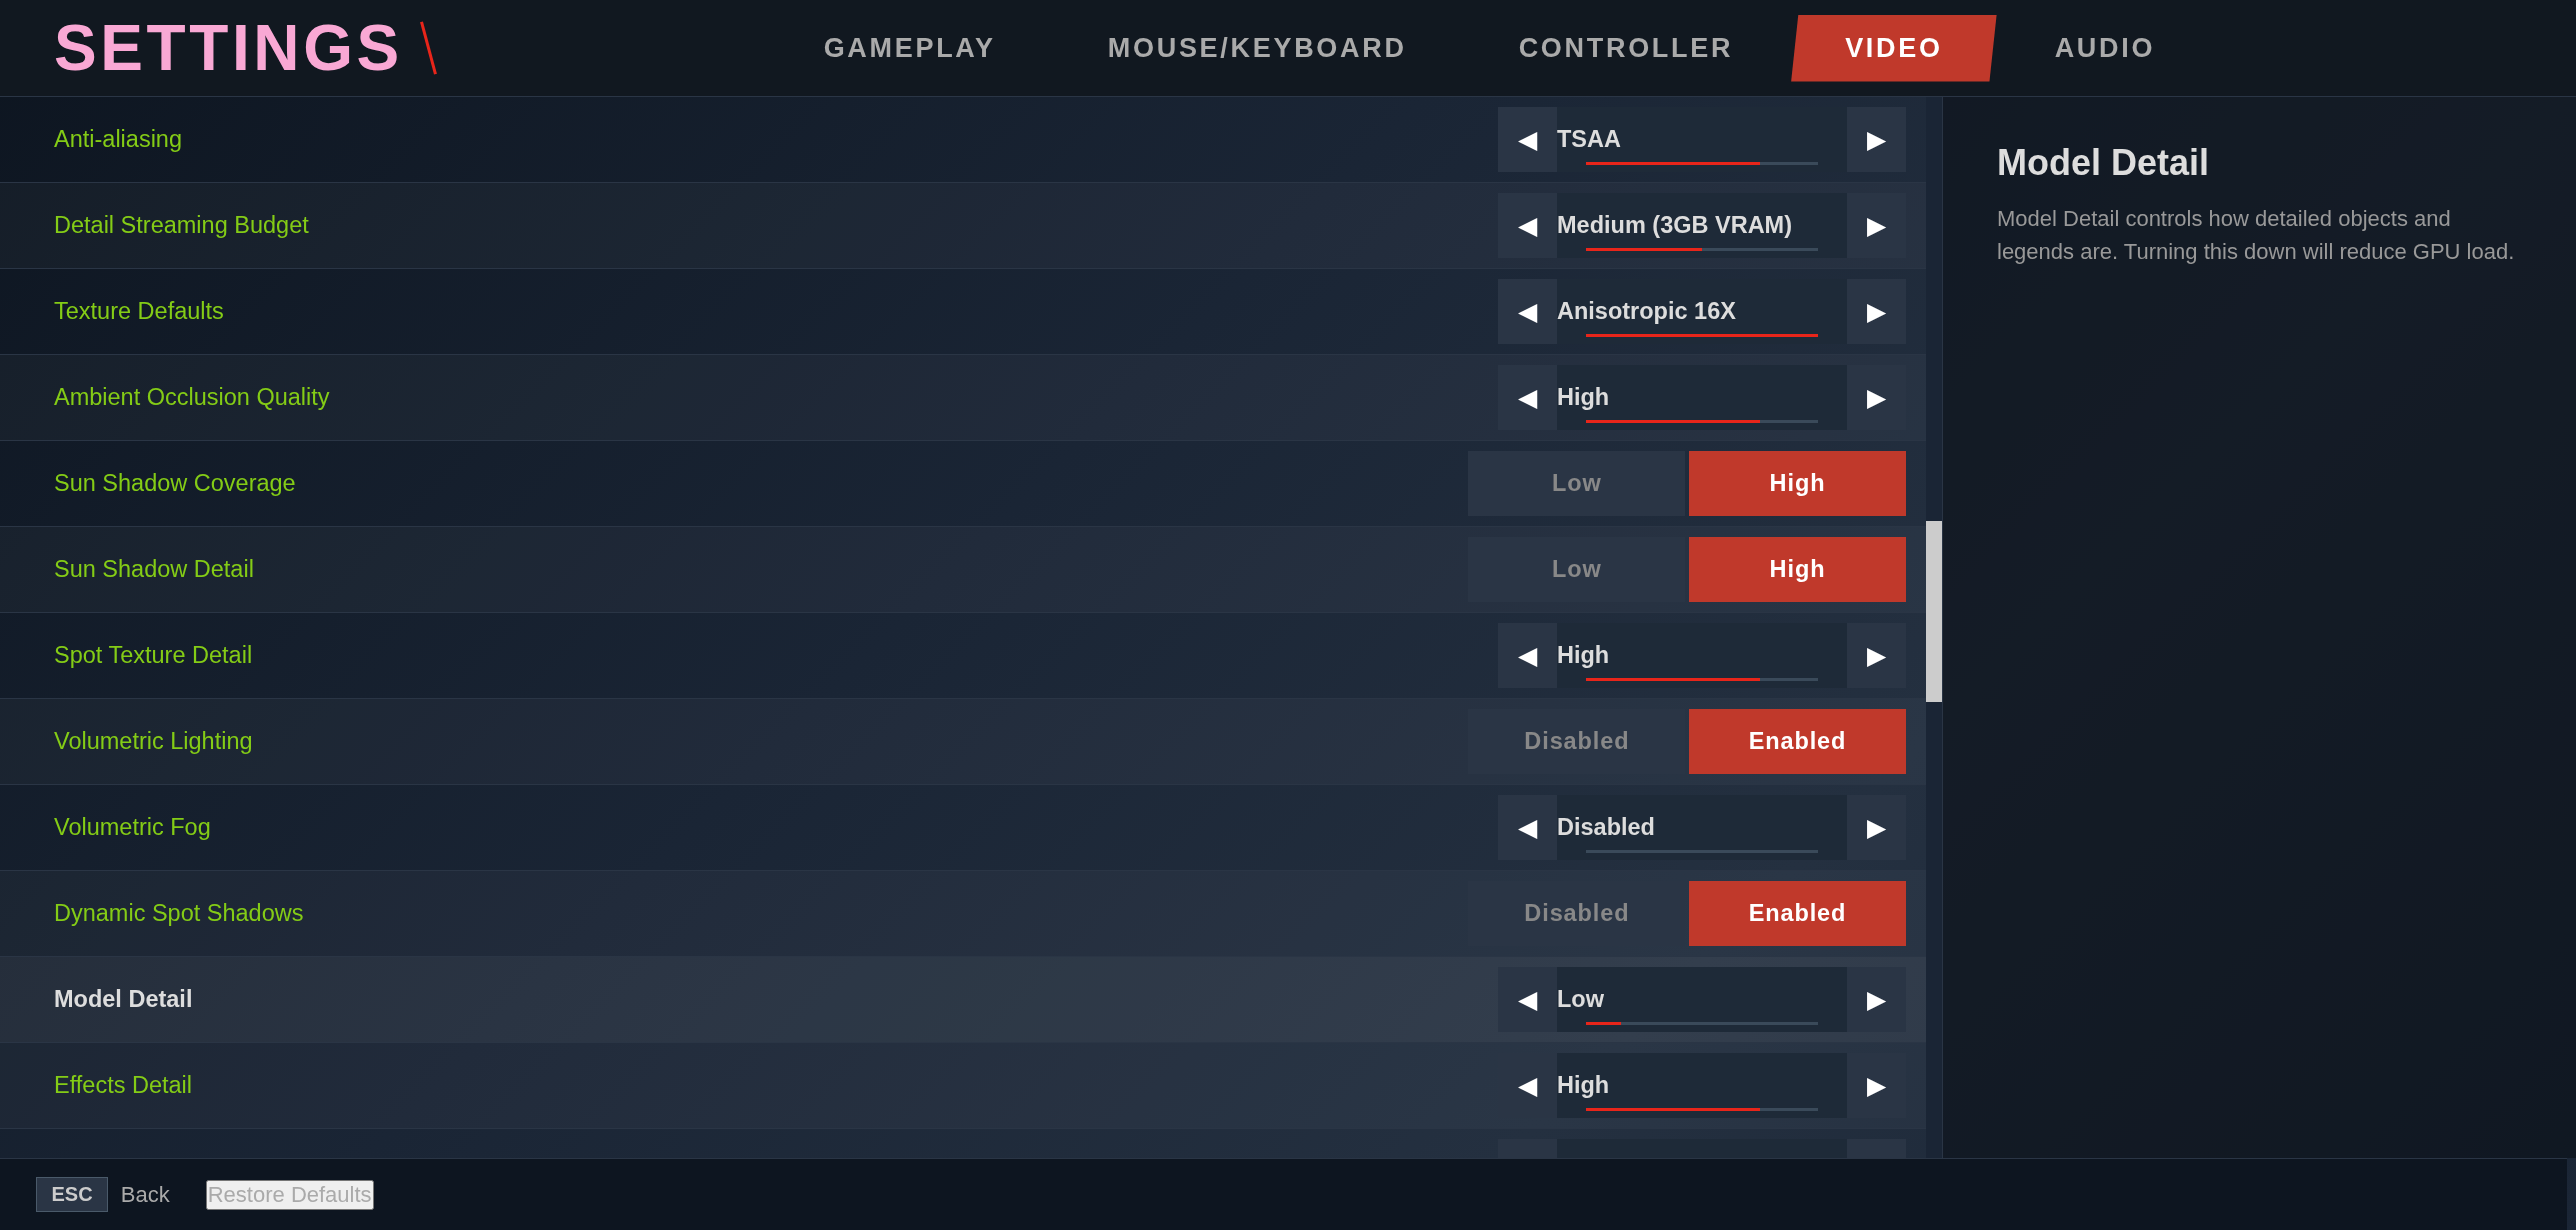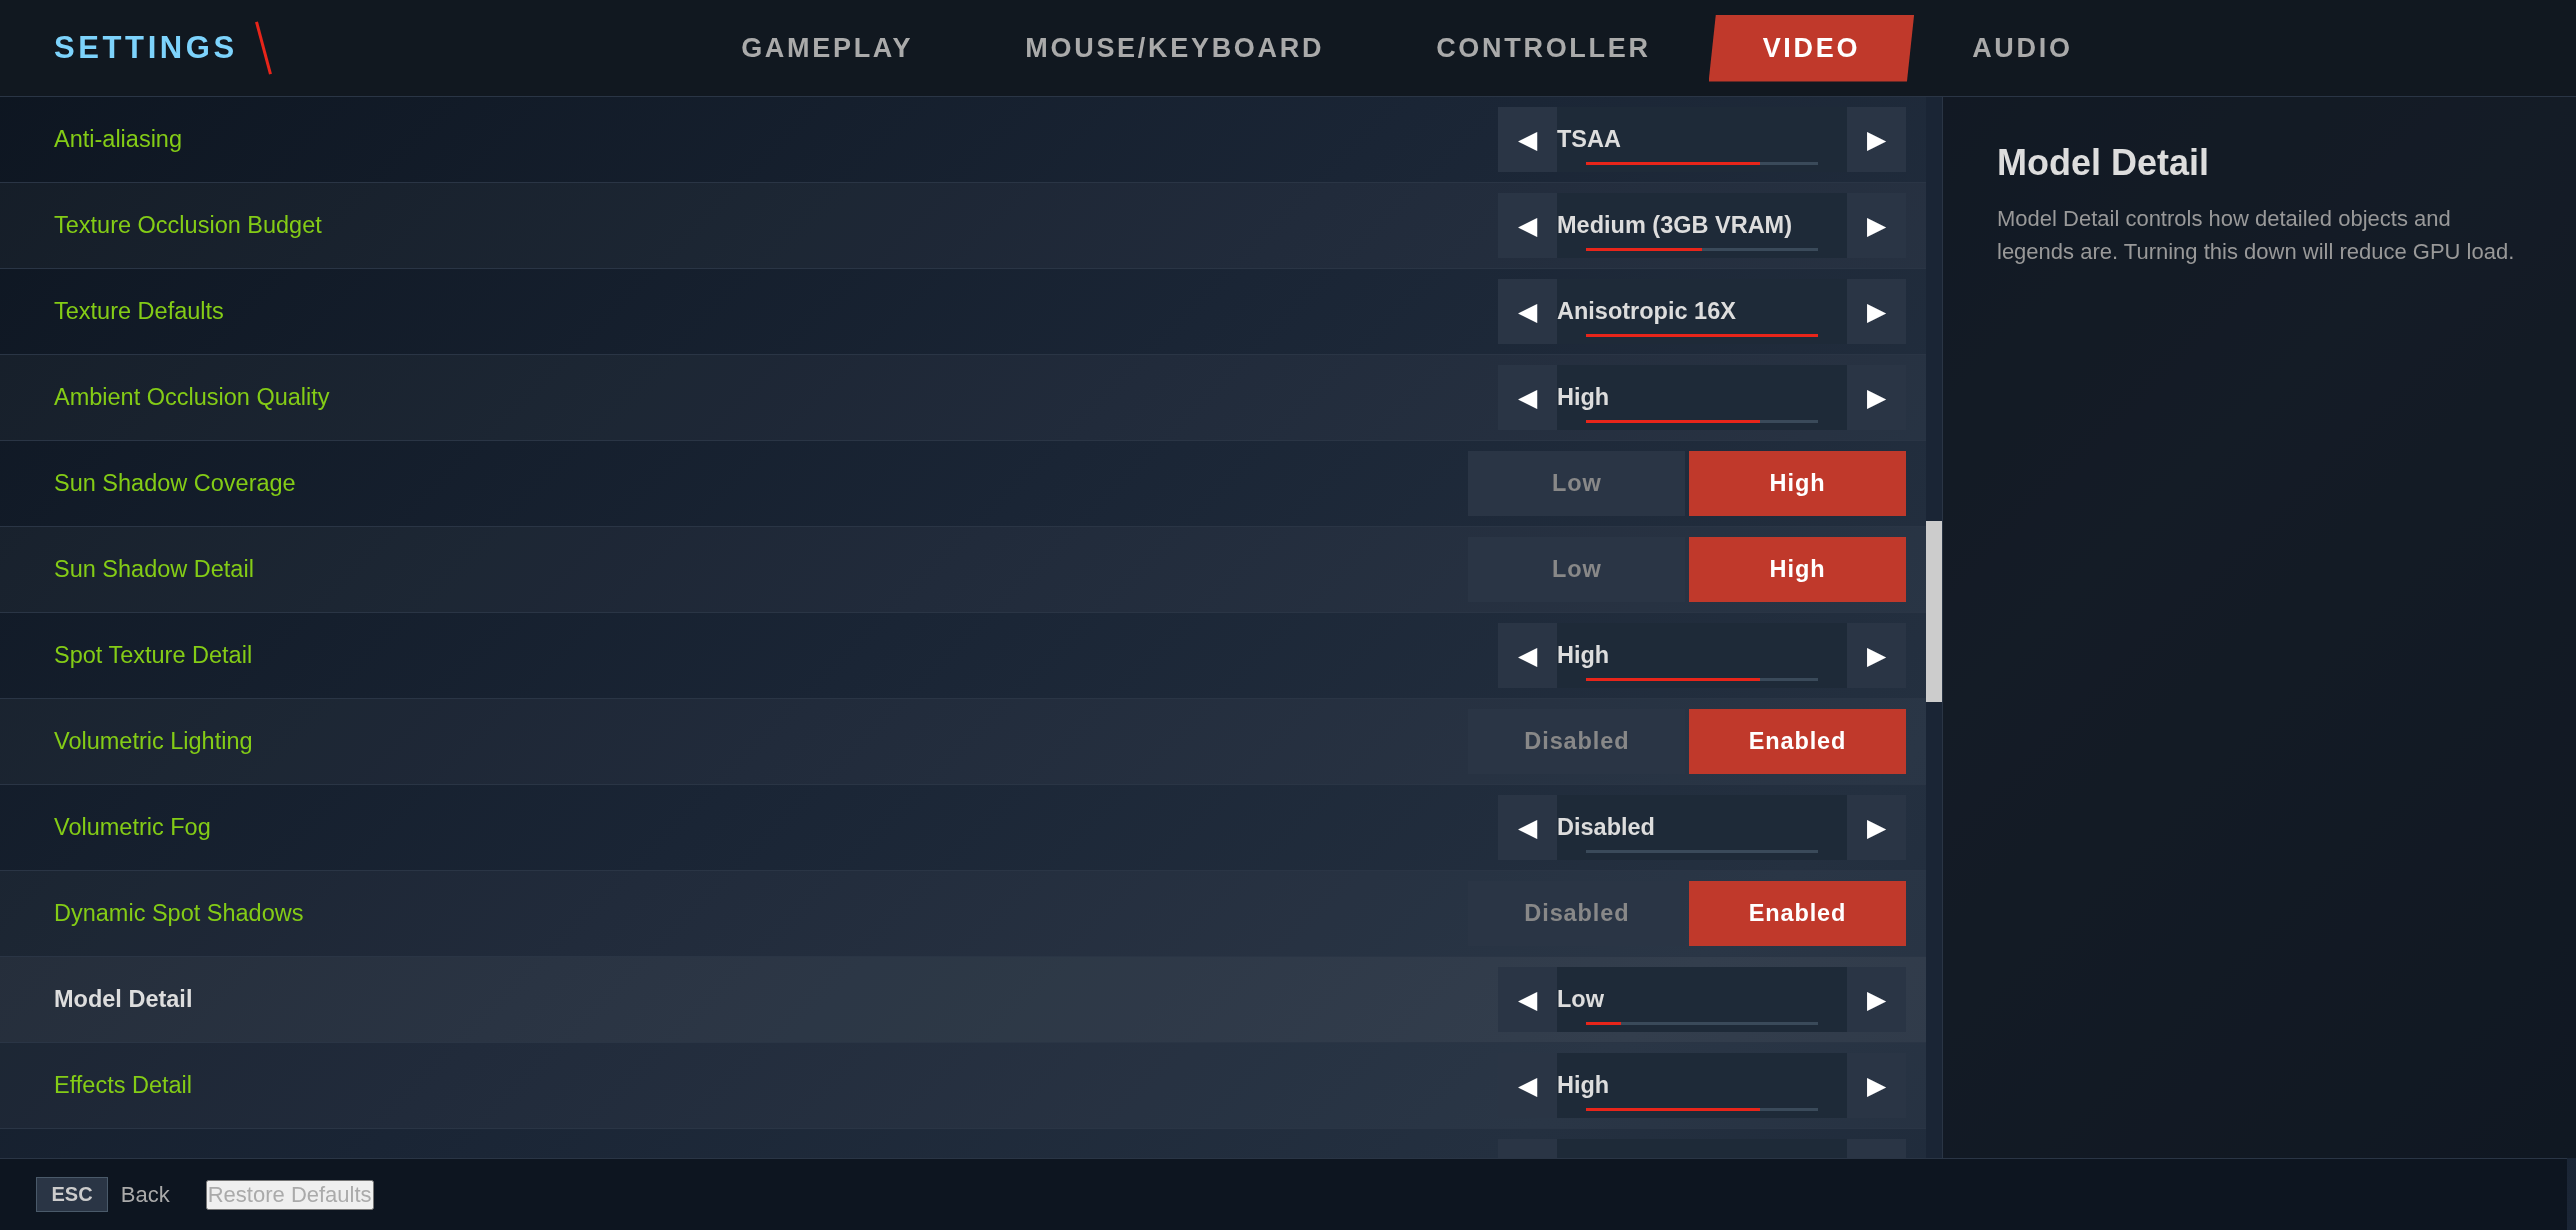--- a/index.html
+++ b/index.html
@@ -27,23 +27,23 @@
       height: 97px;
       background: #111820;
       display: flex;
       align-items: center;
       padding: 0 54px;
       border-bottom: 1.8px solid #2a3545;
       z-index: 10;
     }
 
     .settings-title {
-      font-size: 31px;
+      font-size: 64px;
       font-weight: 900;
-      color: #7dd3fc;
+      color: #f9a8d4;
       letter-spacing: 3.6px;
       text-transform: uppercase;
       margin-right: 54px;
       position: relative;
     }
     .settings-title::after {
       content: '';
       position: absolute;
       right: -27px;
       top: 50%;
@@ -308,21 +308,21 @@
           <span class="arrow-value-text">TSAA</span>
           <div class="value-bar">
             <div class="value-bar-fill" style="width:75%"></div>
           </div>
         </div>
         <button class="arrow-btn">▶</button>
       </div>
     </div>
 
     <div class="setting-row">
-      <span class="setting-label">Texture Occlusion Budget</span>
+      <span class="setting-label">Detail Streaming Budget</span>
       <div class="arrow-control setting-control">
         <button class="arrow-btn">◀</button>
         <div class="arrow-value">
           <span class="arrow-value-text">Medium (3GB VRAM)</span>
           <div class="value-bar">
             <div class="value-bar-fill" style="width:50%"></div>
           </div>
         </div>
         <button class="arrow-btn">▶</button>
       </div>

